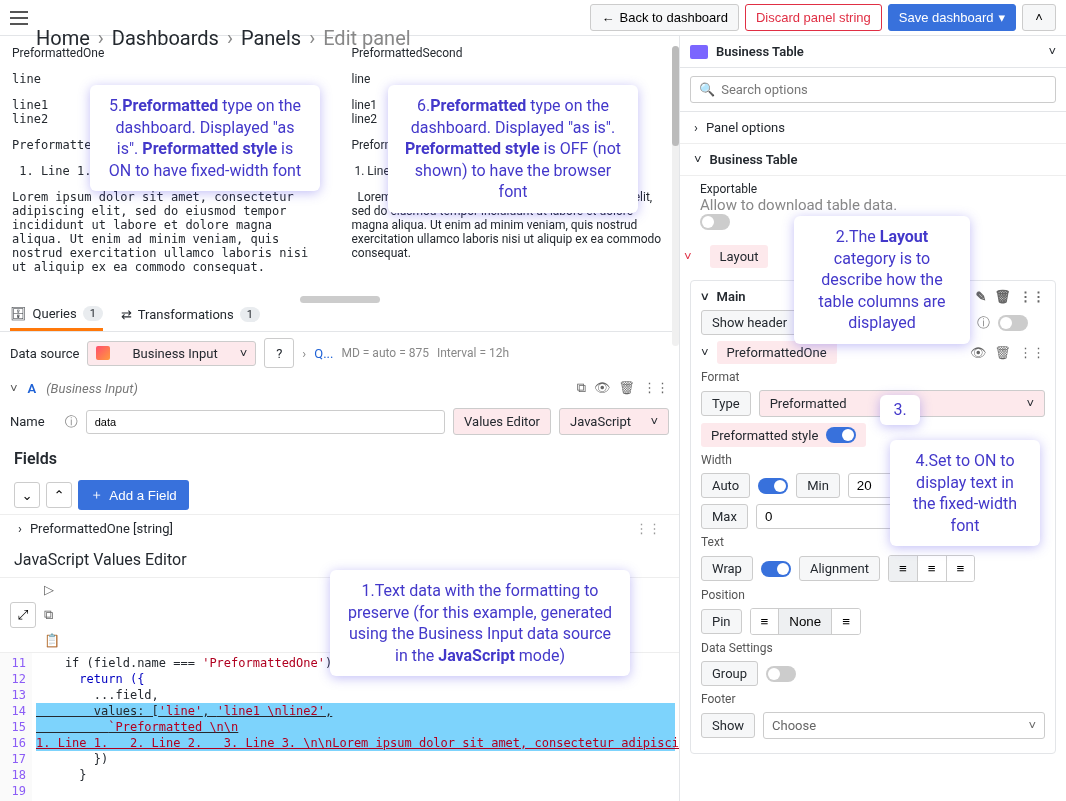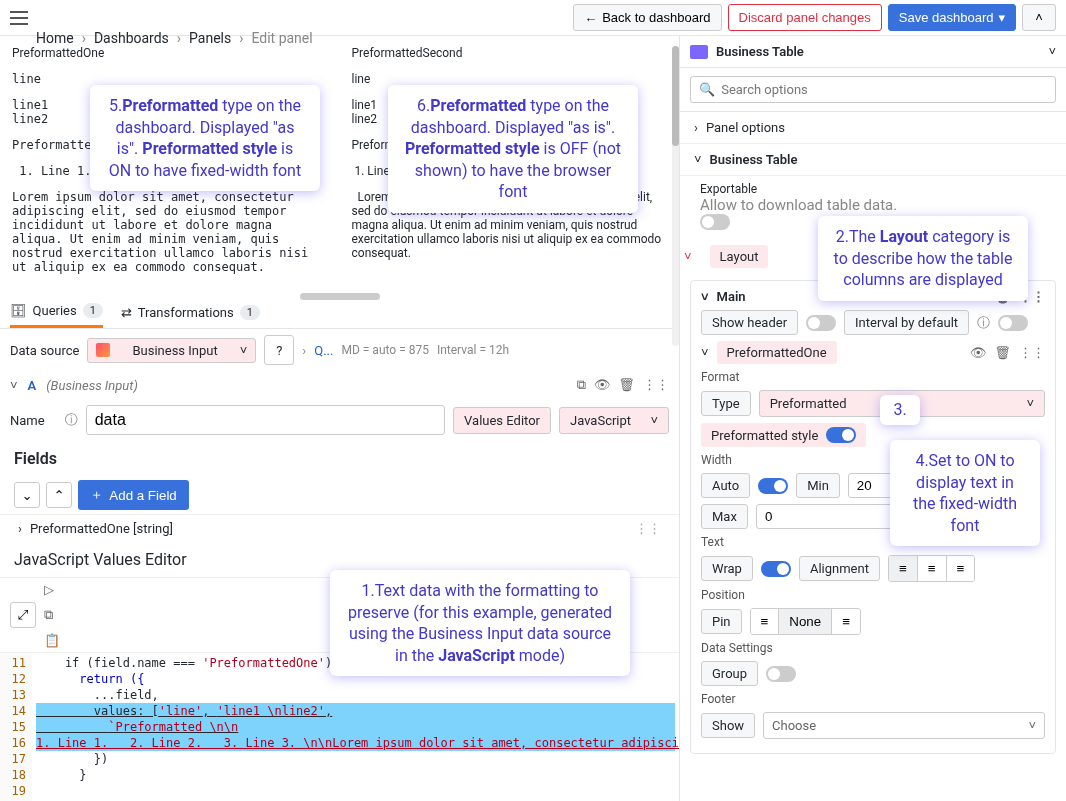--- a/index.html
+++ b/index.html
@@ -2,21 +2,21 @@
 <html><head>
 <meta charset="utf-8">
 <style>
 * { box-sizing: border-box; margin: 0; padding: 0; }
 body { font-family: -apple-system, BlinkMacSystemFont, "Segoe UI", Roboto, sans-serif; font-size: 13px; color: #24292f; background: #fff; width: 1066px; height: 801px; overflow: hidden; position: relative; }
 
 
 .topbar { display: flex; align-items: center; height: 36px; border-bottom: 1px solid #e3e5e8; padding: 0 10px; gap: 8px; }
 .hamburger { width: 18px; height: 14px; display: flex; flex-direction: column; justify-content: space-between; cursor: pointer; }
 .hamburger span { height: 2px; background: #555; }
-.breadcrumb { display: flex; align-items: flex-start; gap: 8px; font-size: 14px; margin-top: 41px; }
+.breadcrumb { display: flex; align-items: flex-start; gap: 8px; font-size: 20px; margin-top: 41px; }
 .breadcrumb a { color: #24292f; text-decoration: none; cursor: pointer; }
 .breadcrumb .sep { color: #888; }
 .breadcrumb .dim { color: #888; }
 .topbar-right { margin-left: auto; display: flex; gap: 6px; align-items: center; }
 .btn { border: 1px solid #ccc; background: #f6f7f8; border-radius: 3px; padding: 5px 10px; font-size: 13px; cursor: pointer; display: inline-flex; align-items: center; gap: 5px; }
 .btn-danger-outline { border-color: #e02f44; color: #e02f44; background: #fff; }
 .btn-primary { background: #3871dc; border-color: #3871dc; color: #fff; }
 .btn-chevron { width: 34px; justify-content: center; }
 
 
@@ -58,38 +58,38 @@
 .query-a { display: flex; align-items: center; padding: 6px 10px; gap: 10px; }
 .chev { cursor: pointer; color: #555; }
 .letter-a { color: #1f62d6; font-weight: 600; }
 .ds-name-it { font-style: italic; color: #777; }
 .mini-icons { margin-left: auto; display: flex; gap: 8px; color: #666; }
 .mini-icons span { cursor: pointer; }
 
 
 .form-row { display: flex; align-items: center; padding: 6px 10px; gap: 8px; }
 .lbl { display: inline-flex; align-items: center; gap: 20px; min-width: 60px; }
-.input { border: 1px solid #ccc; border-radius: 3px; padding: 5px 8px; flex: 1; font-size: 16px; }
+.input { border: 1px solid #ccc; border-radius: 3px; padding: 5px 8px; flex: 1; font-size: 11px; }
 .seg { border: 1px solid #ccc; border-radius: 3px; padding: 5px 10px; background: #fff; display: flex; align-items: center; gap: 6px; cursor: pointer; }
 .hl-pink { background: #fde9ec; }
 
 
 .section-h { padding: 8px 14px; font-size: 16px; font-weight: 600; }
 .fields-bar { display: flex; align-items: center; padding: 4px 14px; gap: 6px; }
 .tiny-btn { width: 26px; height: 26px; border: 1px solid #ccc; border-radius: 3px; background: #fff; cursor: pointer; display: flex; align-items: center; justify-content: center; }
 .add-btn { background: #3871dc; color: #fff; border: none; border-radius: 3px; padding: 6px 12px; display: inline-flex; align-items: center; gap: 6px; cursor: pointer; }
 .field-row { display: flex; align-items: center; padding: 6px 18px; gap: 8px; border-top: 1px solid #eee; }
 .drag-dots { color: #999; margin-left: auto; cursor: grab; }
 
 
 .code-h { padding: 8px 14px; font-size: 16px; }
 .code-toolbar { display: flex; align-items: center; padding: 4px 10px; gap: 8px; border-top: 1px solid #eee; border-bottom: 1px solid #eee; }
 .code-toolbar .right { margin-left: auto; display: flex; gap: 10px; color: #666; }
 .code { font-family: Menlo, monospace; font-size: 12px; display: flex; }
-.gutter { width: 32px; text-align: right; color: #a16207; padding: 2px 6px 2px 0; background: #fafafa; }
+.gutter { width: 32px; text-align: right; color: #8b5cf6; padding: 2px 6px 2px 0; background: #fafafa; }
 .gutter div { height: 16px; line-height: 16px; }
 .lines { flex: 1; padding: 2px 4px; overflow: hidden; }
 .lines div { height: 16px; line-height: 16px; white-space: pre; }
 .tok-kw { color: #0000c0; }
 .tok-str { color: #b00020; }
 .tok-str-bg { background: #7dd3fc; text-decoration: underline; }
 
 
 .viz-head { display: flex; align-items: center; padding: 8px 10px; border-bottom: 1px solid #e3e5e8; gap: 8px; }
 .viz-icon { width: 18px; height: 14px; background: #7b66ff; border-radius: 2px; }
@@ -135,21 +135,21 @@
       <span class="sep">›</span>
     <a>Panels</a>
       <span class="sep">›</span>
     <span class="dim">Edit panel</span>
   </div>
   <div class="topbar-right">
     <button class="btn">
       <span>←</span>
       <span>Back to dashboard</span>
     </button>
-    <button class="btn btn-danger-outline">Discard panel changes</button>
+    <button class="btn btn-danger-outline">Discard panel string</button>
     <button class="btn btn-primary">
       <span>Save dashboard</span>
       <span>▾</span>
     </button>
     <button class="btn btn-chevron">
         <span>˄</span>
       </button>
   </div>
 </div>
 
@@ -398,17 +398,17 @@
         <div class="select-wide">
           <span>Choose</span>
           <span>˅</span>
         </div>
       </div>
     </div>
   </div>
 </div>
 
 <div class="callout" style="left:330px; top:570px; width:300px">1.Text data with the formatting to preserve (for this example, generated using the Business Input data source in the <b>JavaScript</b> mode)</div>
-<div class="callout" style="left:818px; top:216px; width:210px">2.The <b>Layout</b> category is to describe how the table columns are displayed</div>
+<div class="callout" style="left:794px; top:216px; width:176px">2.The <b>Layout</b> category is to describe how the table columns are displayed</div>
 <div class="callout" style="left:880px; top:395px; width:40px; padding:4px 10px">3.</div>
 <div class="callout" style="left:890px; top:440px; width:150px">4.Set to ON to display text in the fixed-width font</div>
 <div class="callout" style="left:90px; top:85px; width:230px">5.<b>Preformatted</b> type on the dashboard. Displayed "as is". <b>Preformatted style</b> is ON to have fixed-width font</div>
 <div class="callout" style="left:388px; top:85px; width:250px">6.<b>Preformatted</b> type on the dashboard. Displayed "as is". <b>Preformatted style</b> is OFF (not shown) to have the browser font</div>
 
 </body></html>

